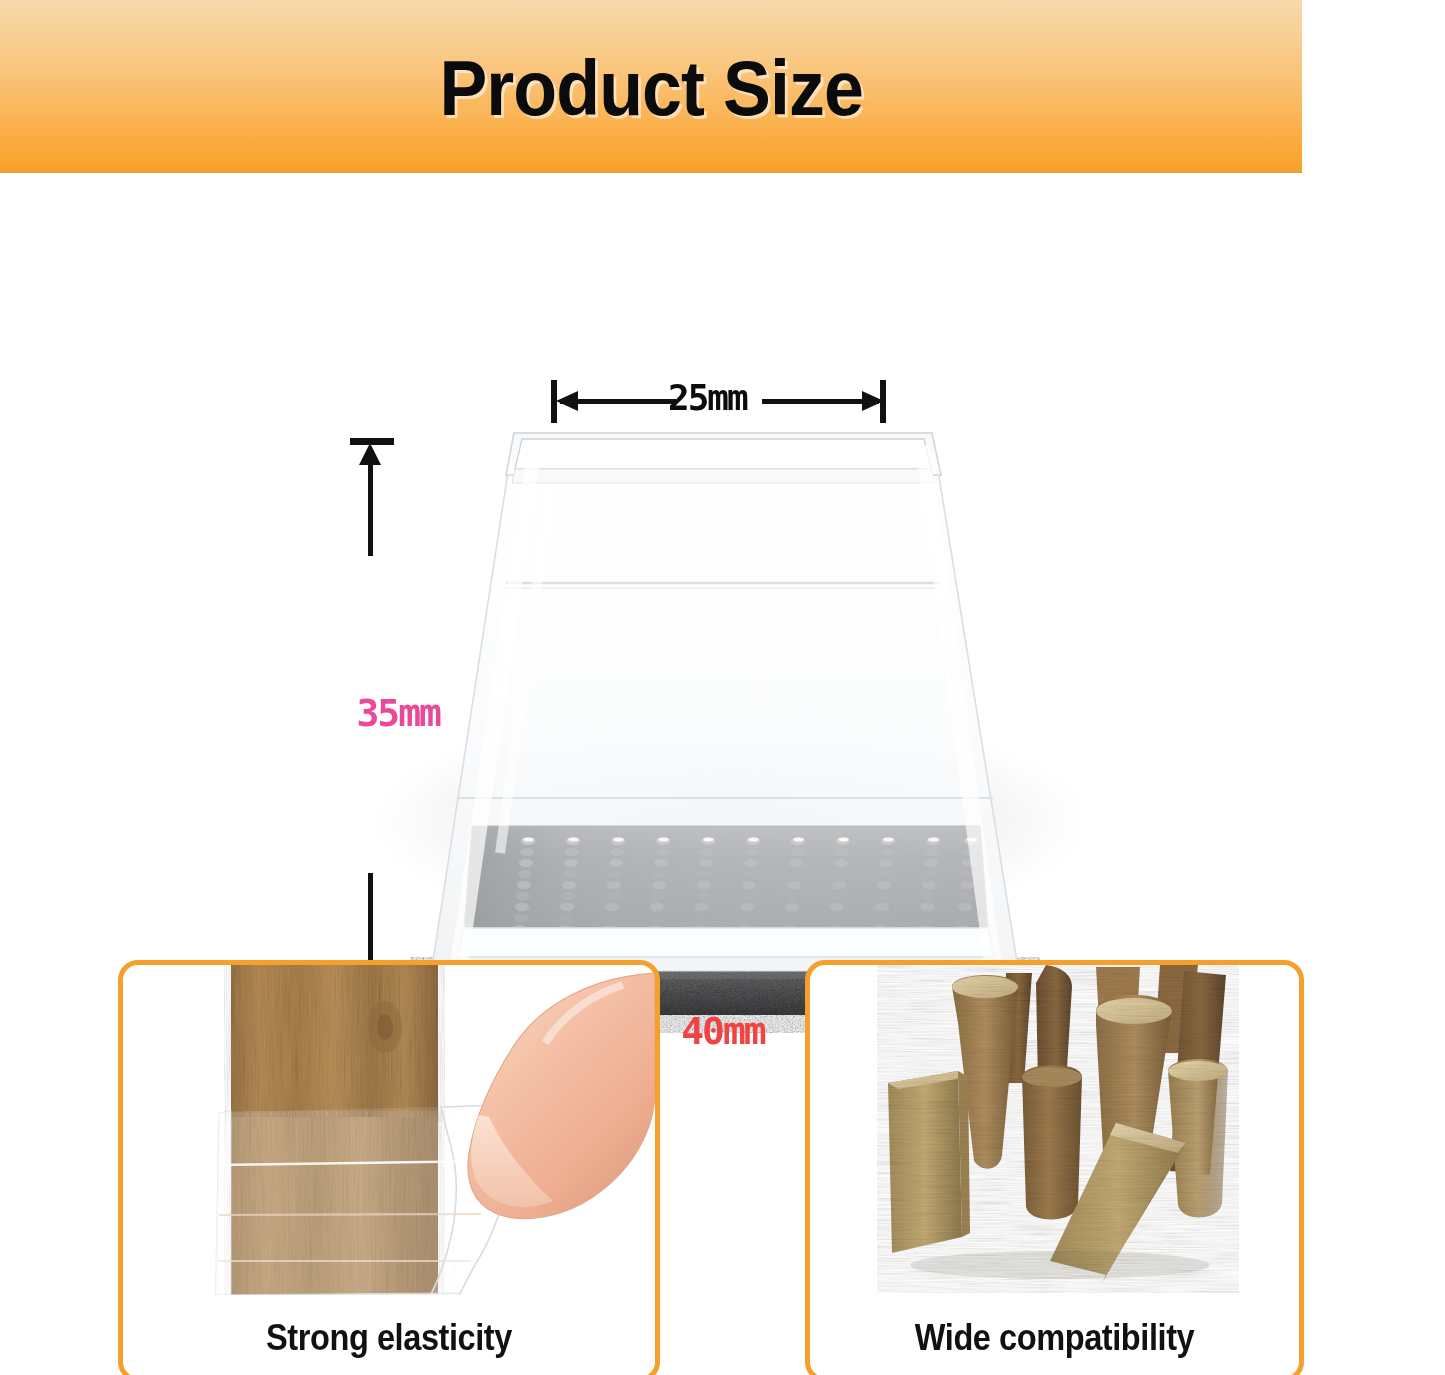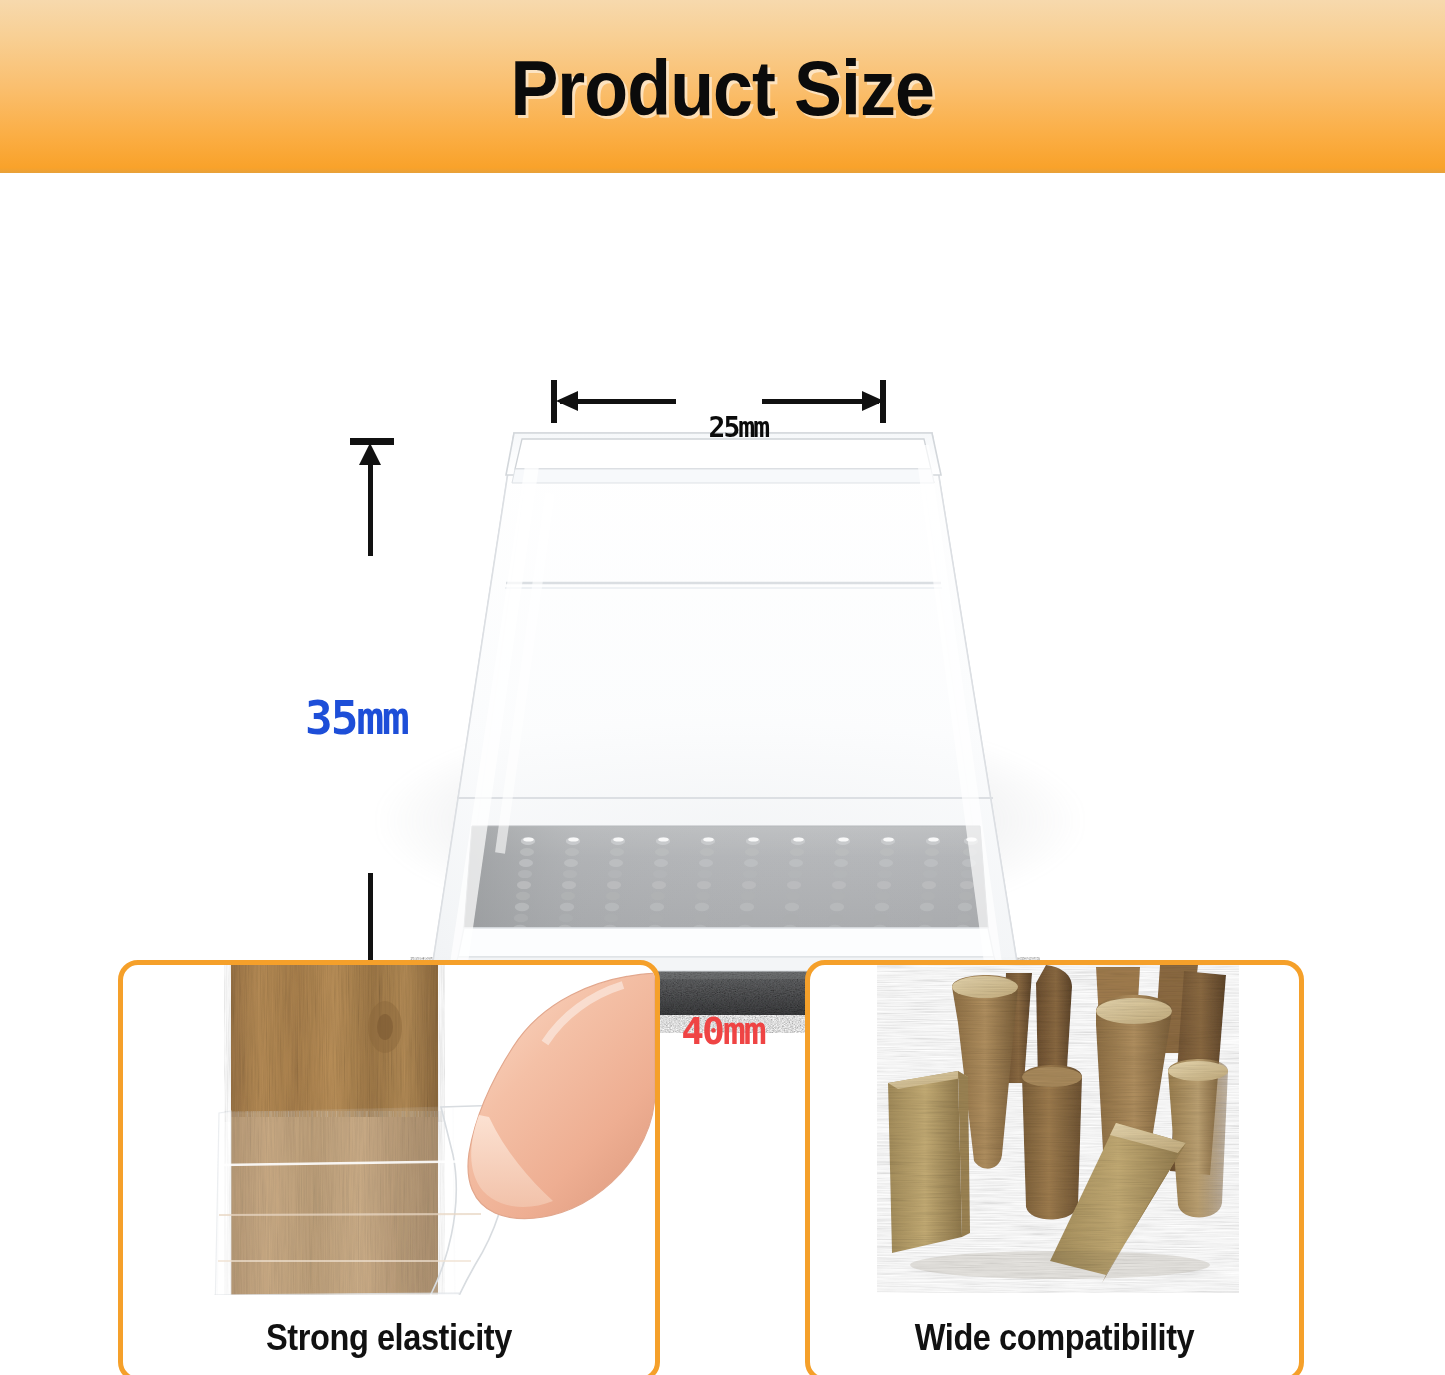--- a/index.html
+++ b/index.html
@@ -6,21 +6,21 @@
   html, body {
     width: 1445px; height: 1375px;
     background: #ffffff;
     font-family: "Liberation Sans", sans-serif;
     overflow: hidden;
   }
   .page { position: relative; width: 1445px; height: 1375px; background:#fff; }
 
   
   .banner {
-    position: absolute; left: 0; top: 0; width: 1445px; height: 173px;
+    position: absolute; left: 0; top: 0; width: 1302px; height: 173px;
     background: linear-gradient(to bottom, #f7d9ad 0%, #f8cf93 22%, #fabf6f 50%, #fbae45 78%, #f9a22a 97%, #e7a13a 100%);
     display: flex; align-items: center; justify-content: center;
     overflow: hidden;
   }
   .banner-title {
     font-family: "Liberation Sans", sans-serif;
     font-weight: bold;
     font-size: 78px;
     letter-spacing: -1px;
     color: #0b0b0b;
@@ -48,35 +48,35 @@
   
   .h-top-cap-l { left: 551px; top: 207px; width: 6px; height: 43px; }
   .h-top-cap-r { left: 880px; top: 207px; width: 6px; height: 43px; }
   .h-top-bar-l { left: 560px; top: 226px; width: 116px; height: 5px; }
   .h-top-bar-r { left: 762px; top: 226px; width: 117px; height: 5px; }
   .arrow { position: absolute; width: 0; height: 0; }
   .arr-left-25 { left: 556px; top: 218px; border-top: 10px solid transparent; border-bottom: 10px solid transparent; border-right: 22px solid #111; }
   .arr-right-25 { left: 862px; top: 218px; border-top: 10px solid transparent; border-bottom: 10px solid transparent; border-left: 22px solid #111; }
   .lbl-25 {
     position: absolute; left: 668px; top: 204px; width: 100px;
-    text-align: right; font-size: 28px; font-weight: bold;
-    font-family: "DejaVu Sans Mono", monospace; color: #0b0b0b; letter-spacing: -2px; margin-top: 34px;
+    text-align: left; font-size: 36px; font-weight: bold;
+    font-family: "DejaVu Sans Mono", monospace; color: #0b0b0b; letter-spacing: -2px;
   }
 
   
   .v-cap-top { left: 350px; top: 265px; width: 44px; height: 7px; }
   .v-cap-bot { left: 350px; top: 828px; width: 44px; height: 7px; }
   .v-bar-top { left: 368px; top: 283px; width: 5px; height: 100px; }
   .v-bar-bot { left: 368px; top: 700px; width: 5px; height: 110px; }
   .arr-up-35 { left: 359px; top: 270px; border-left: 11px solid transparent; border-right: 11px solid transparent; border-bottom: 22px solid #111; }
   .arr-down-35 { left: 359px; top: 806px; border-left: 11px solid transparent; border-right: 11px solid transparent; border-top: 22px solid #111; }
   .lbl-35 {
     position: absolute; left: 305px; top: 518px; width: 135px;
-    text-align: left; font-size: 46px; font-weight: bold;
-    font-family: "DejaVu Sans Mono", monospace; color: #1d4ed8; letter-spacing: -2px;
+    text-align: right; font-size: 38px; font-weight: bold;
+    font-family: "DejaVu Sans Mono", monospace; color: #ec4899; letter-spacing: -2px;
   }
 
   
   .h-bot-cap-l { left: 418px; top: 838px; width: 6px; height: 46px; }
   .h-bot-cap-r { left: 1024px; top: 838px; width: 6px; height: 46px; }
   .h-bot-bar-l { left: 428px; top: 858px; width: 125px; height: 5px; }
   .h-bot-bar-r { left: 905px; top: 858px; width: 115px; height: 5px; }
   .arr-left-40 { left: 424px; top: 850px; border-top: 10px solid transparent; border-bottom: 10px solid transparent; border-right: 22px solid #111; }
   .arr-right-40 { left: 1006px; top: 850px; border-top: 10px solid transparent; border-bottom: 10px solid transparent; border-left: 22px solid #111; }
   .lbl-40 {

